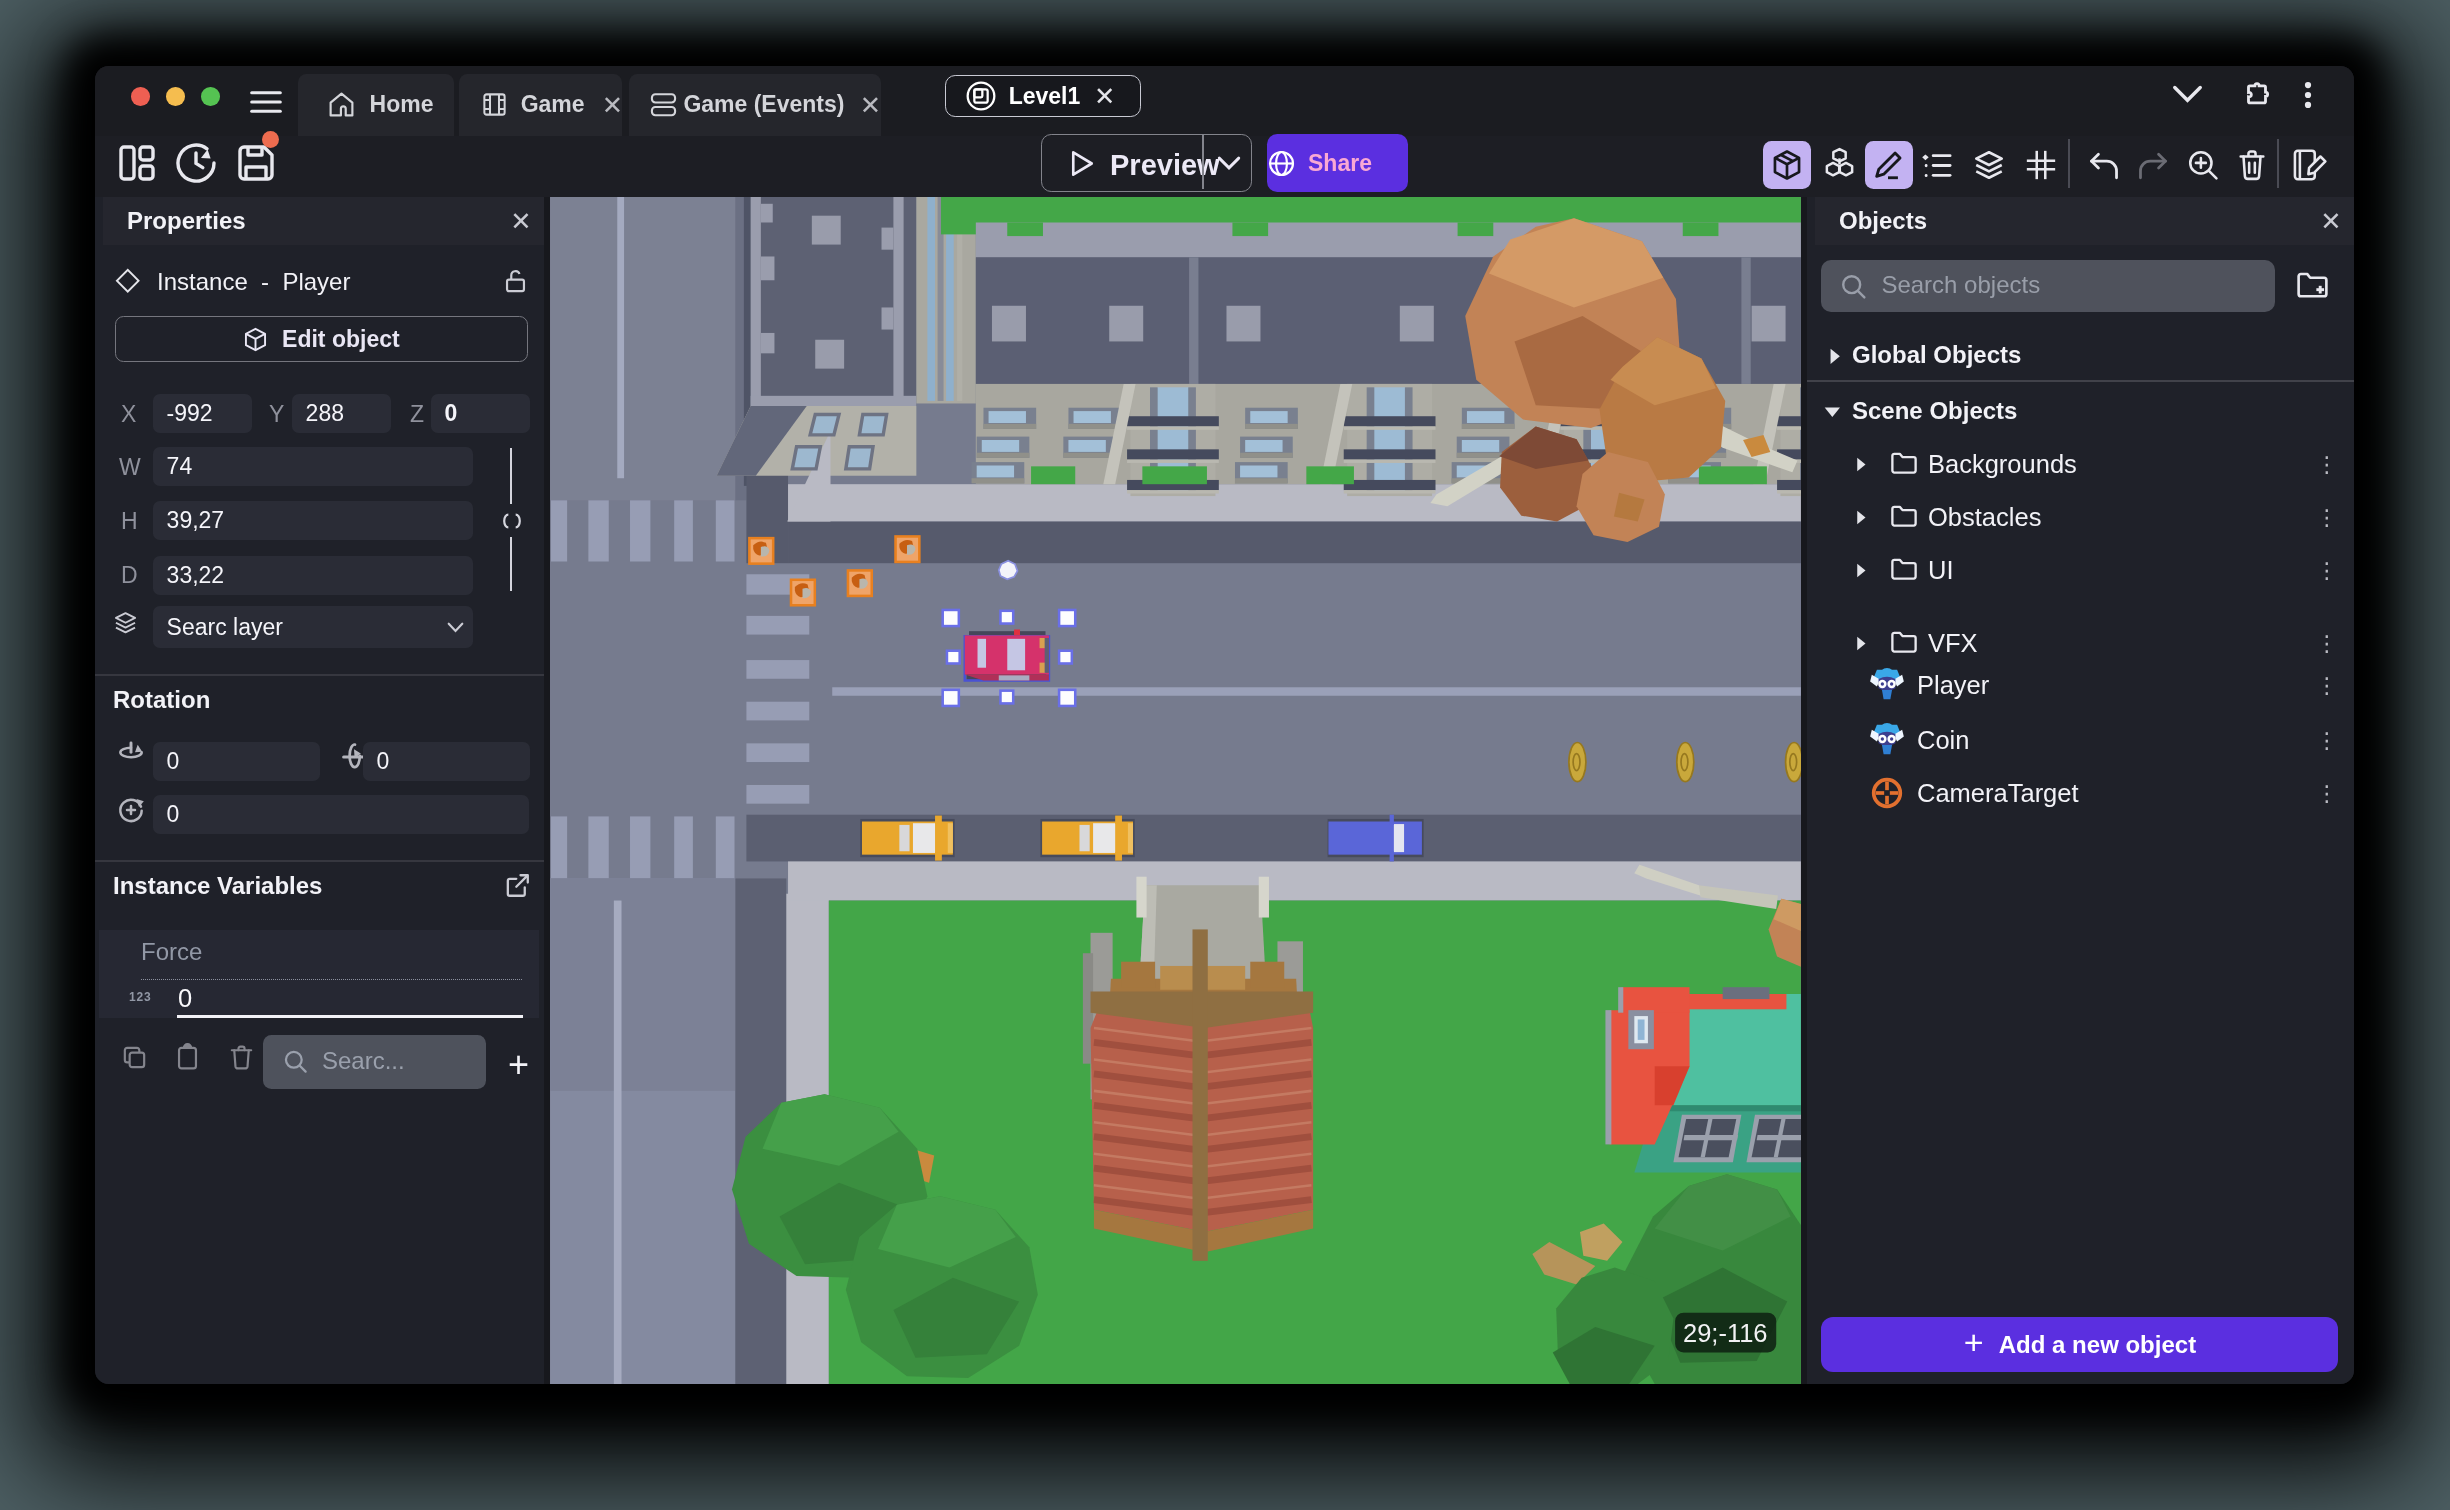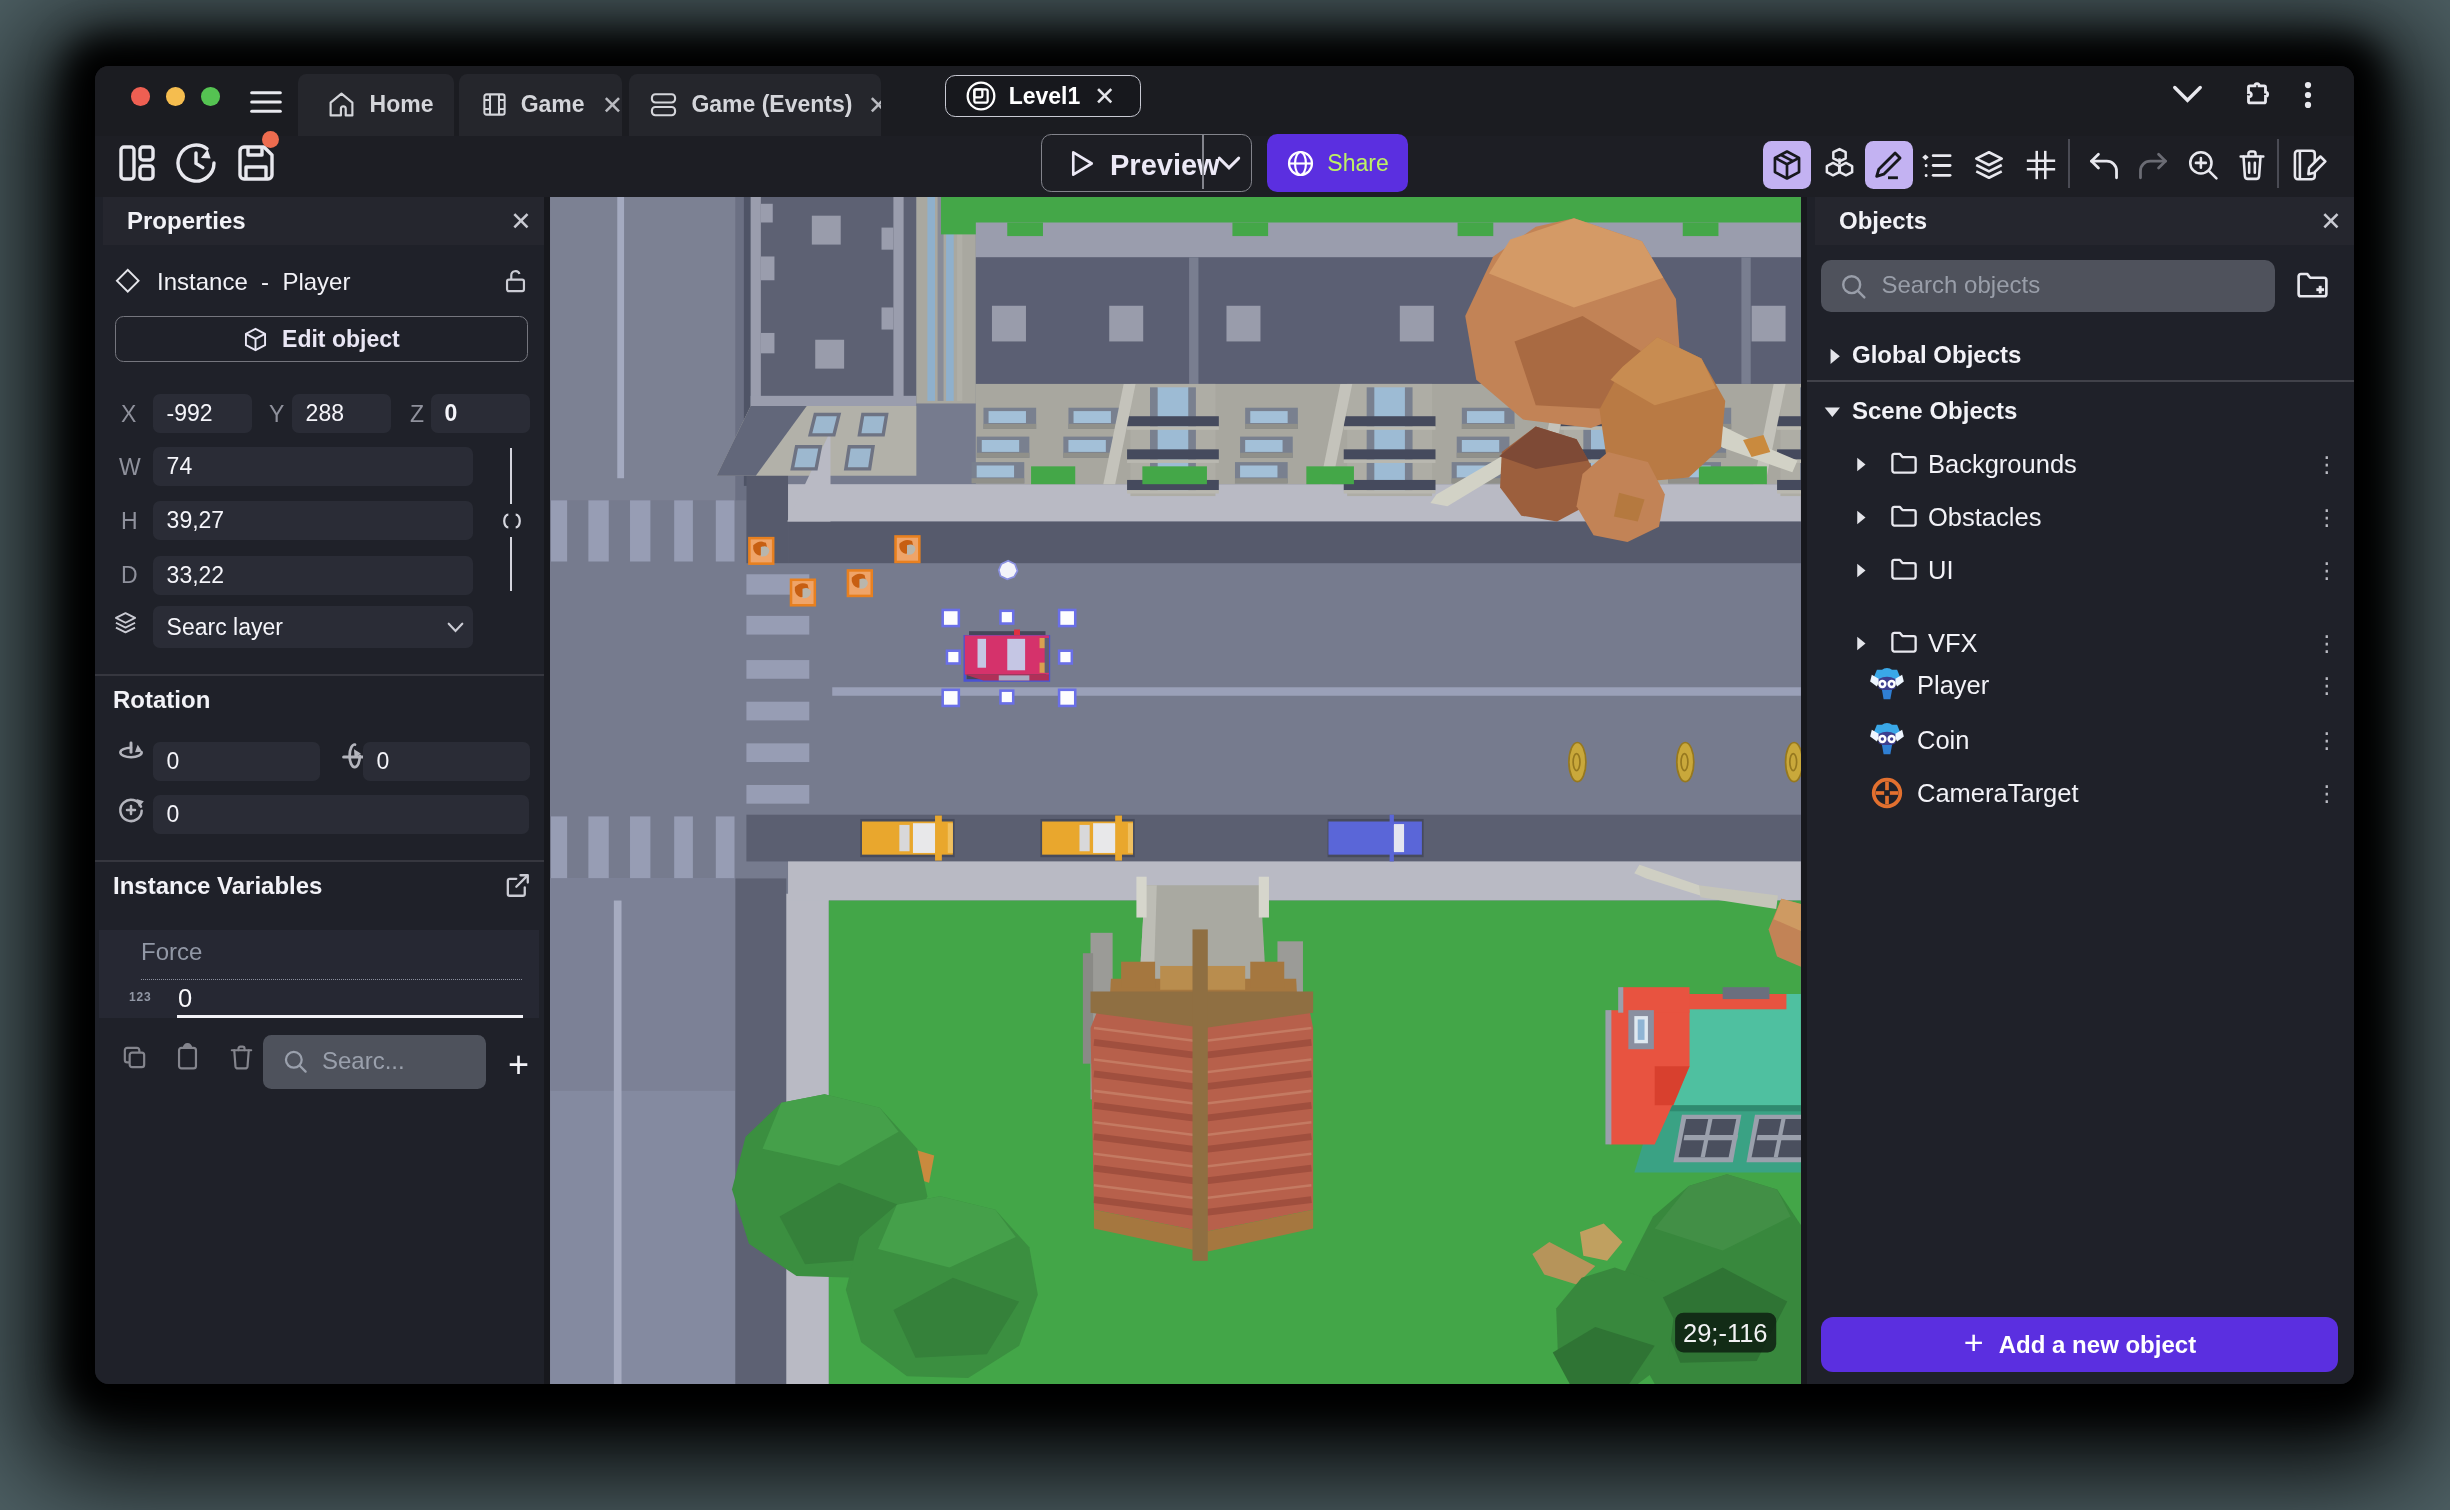--- a/index.html
+++ b/index.html
@@ -9,21 +9,21 @@
   
   #titlebar{position:absolute;left:0;top:0;width:100%;height:70px;background:#1b1c21;border-radius:13.6px 13.6px 0 0}
   .tl{position:absolute;top:88px;width:18.7px;height:18.7px;border-radius:50%}
   .tab{position:absolute;top:7.6px;height:62px;background:#25262c;border-radius:8.5px 8.5px 0 0;color:#d4d5da;font-size:23px;font-weight:700;display:flex;align-items:center;white-space:nowrap;overflow:hidden}
   .tab svg{flex:0 0 auto}
   .tabx{color:#b9bac0;font-size:25.5px;font-weight:400}
   #tab-active{background:#17181d;border:1.7px solid #c9cad4;border-radius:10.2px;top:9.3px;height:42px;color:#fff}
   
   #toolbar{position:absolute;left:0;top:70px;width:100%;height:61px;background:#1d1e24}
   #previewbtn{position:absolute;left:946px;top:-1.7px;width:211px;height:58px;border:1.7px solid #83848c;border-radius:10.2px;color:#ece9f6}
-  #sharebtn{position:absolute;left:1172px;top:-1.7px;width:141px;height:58px;background:#5b2fe0;border-radius:10.2px;color:#bef264;display:flex;align-items:center;justify-content:center;font-size:23px;font-weight:400}
+  #sharebtn{position:absolute;left:1172px;top:-1.7px;width:141px;height:58px;background:#5b2fe0;border-radius:10.2px;color:#f9a8d4;display:flex;align-items:center;justify-content:flex-start;font-size:23px;font-weight:700}
   .icsel{position:absolute;top:5.1px;width:48px;height:48px;background:#c3b2f2;border-radius:8.5px}
   .tdiv{position:absolute;top:3.4px;width:1.7px;height:49px;background:#4a4b54}
   
   #leftpanel{position:absolute;left:0;top:131px;width:449px;height:1187px;background:#1f2129;border-radius:0 0 0 13.6px;overflow:hidden}
   #rightpanel{position:absolute;left:1712px;top:131px;width:547px;height:1187px;background:#1f2129;border-radius:0 0 13.6px 0;overflow:hidden}
   .phead{position:absolute;left:8px;top:0;width:100%;height:48px;background:#25262e;color:#f2f2f7;font-size:24px;font-weight:700;display:flex;align-items:center;padding-left:24px}
   .phx{position:absolute;right:20.4px;top:8.5px;color:#c9cad2;font-size:25.5px;font-weight:400}
   .inp{position:absolute;background:#2a2c36;border-radius:6.8px;color:#f5f5fa;font-size:23px;display:flex;align-items:center;padding-left:13.6px}
   .lbl{position:absolute;color:#8f919c;font-size:23px}
   .hdr{position:absolute;color:#f2f2f7;font-size:24px;font-weight:700}
@@ -68,21 +68,21 @@
         </svg>
       <span style="margin-left:12.7px">Game</span>
       <span class="tabx" style="margin-left:17px">✕</span>
     </div>
 
     <div class="tab" style="left:534px;width:252px">
       <svg style="margin-left:20.4px" width="29" height="25.5" viewBox="0 0 24 22" fill="none" stroke="#d4d5da" stroke-width="1.8">
           <rect x="2" y="2" width="20" height="7" rx="3"></rect>
           <rect x="2" y="13" width="20" height="7" rx="3"></rect>
         </svg>
-      <span style="margin-left:13px">Game (Events)</span>
+      <span style="margin-left:5px">Game (Events)</span>
       <span class="tabx" style="margin-left:15.3px">✕</span>
     </div>
 
     <div class="tab" id="tab-active" style="left:850px;width:196px">
       <svg style="margin-left:18.7px" width="32" height="32" viewBox="0 0 24 24" fill="none" stroke="#ffffff" stroke-width="1.7">
           <circle cx="12" cy="12" r="10"></circle>
           <rect x="7" y="7" width="10" height="10" rx="1.5"></rect>
           <rect x="7" y="7" width="6" height="6" rx="1"></rect>
         </svg>
       <span style="margin-left:12px">Level1</span>

